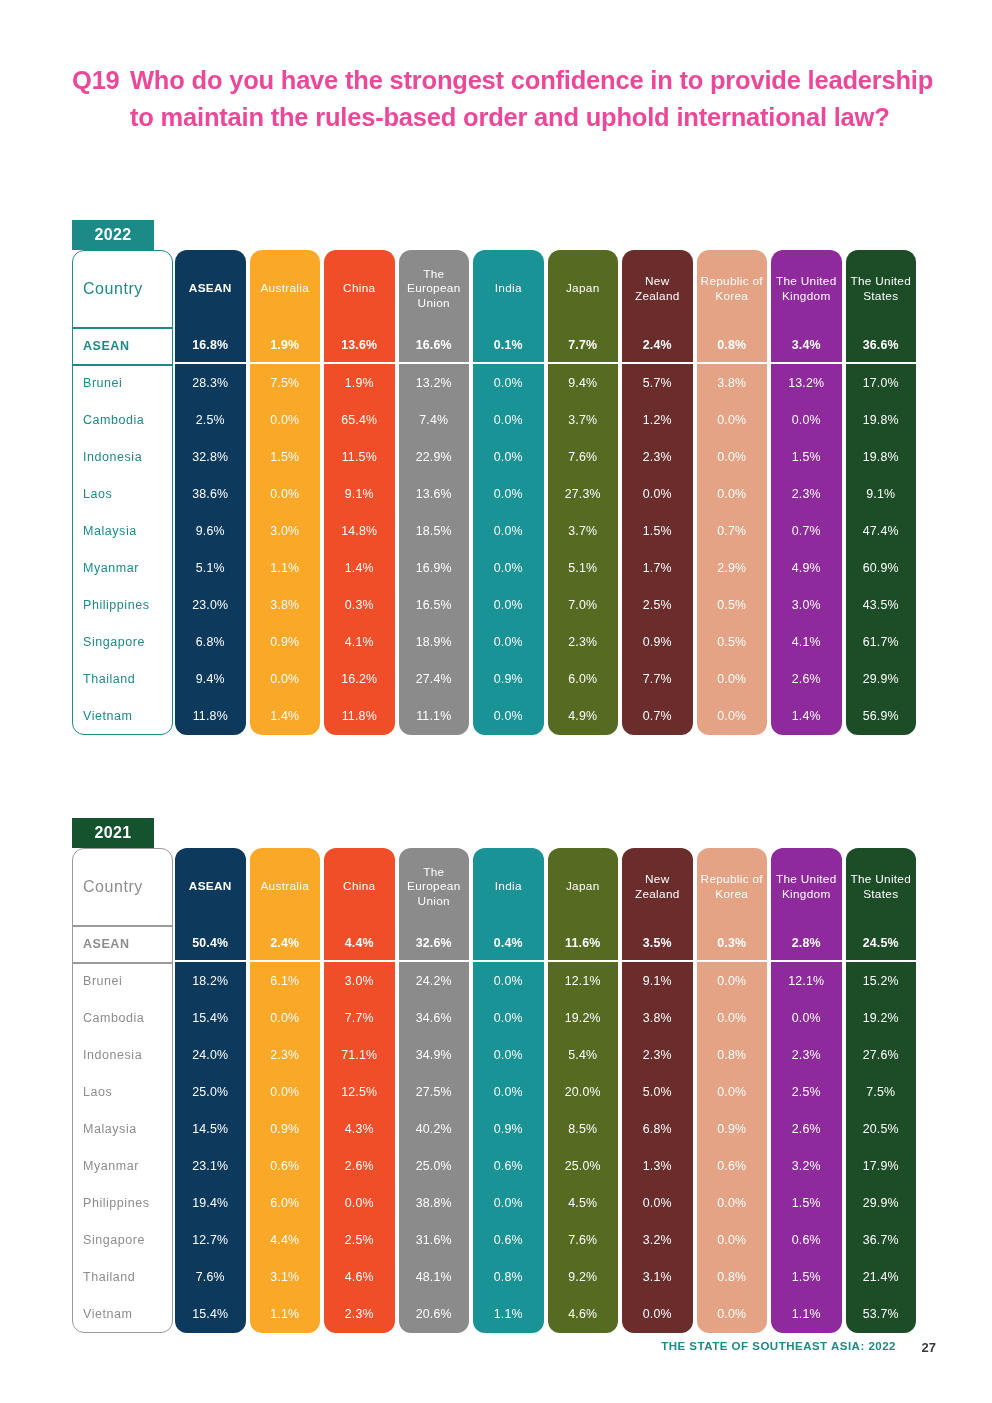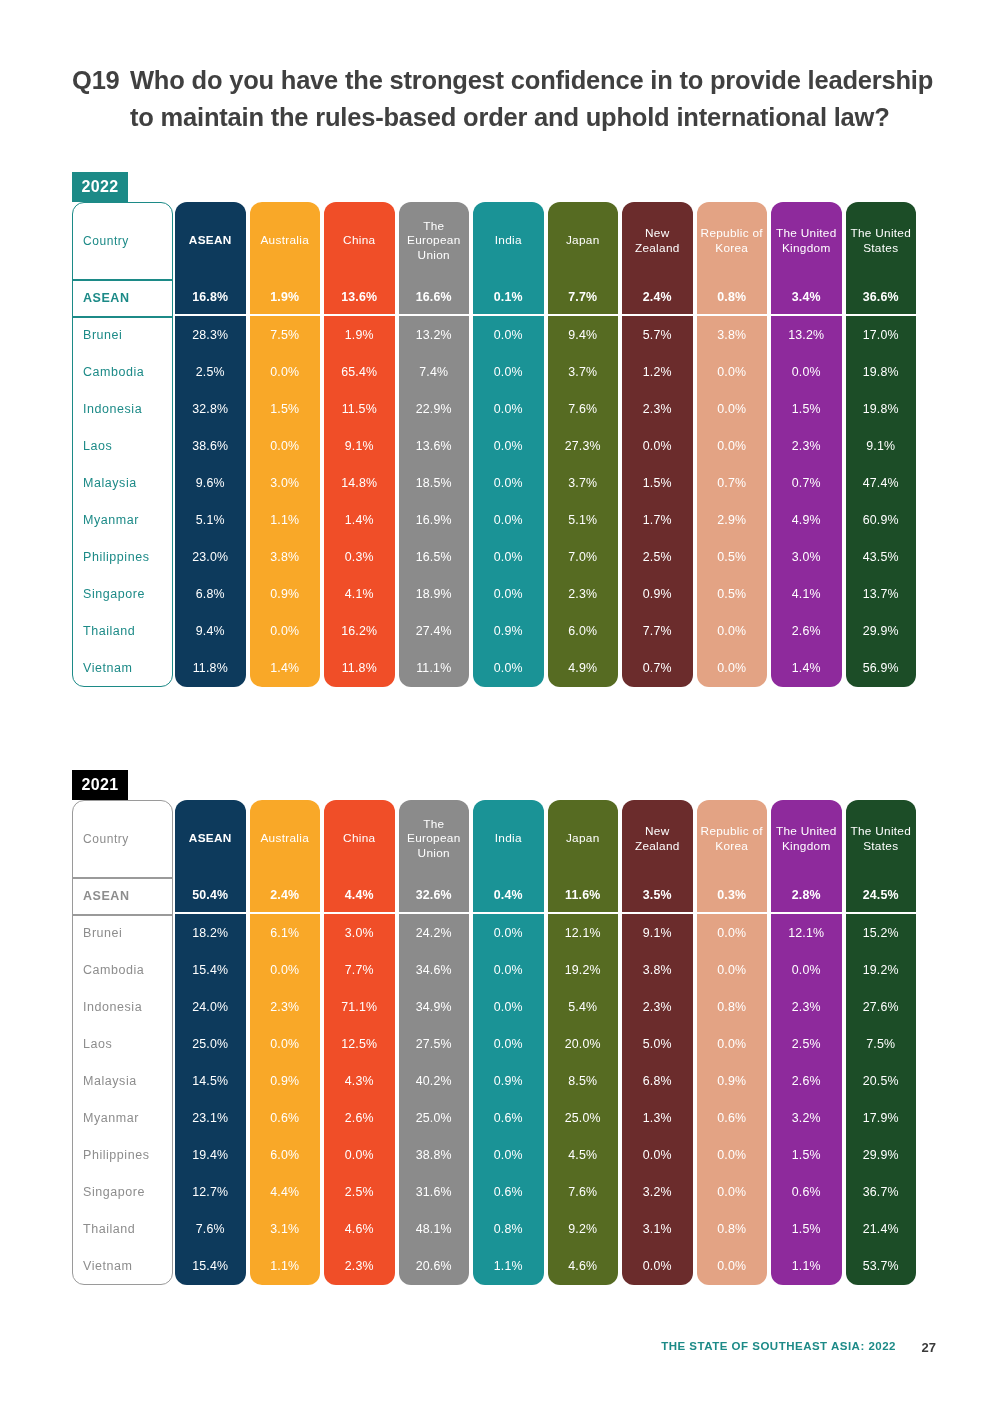--- a/index.html
+++ b/index.html
@@ -21,21 +21,21 @@
   }
 
   
   .title-block {
     position: absolute;
     left: 72px;
     top: 62px;
     width: 860px;
   }
   .title-line {
-    color: #404040;
+    color: #ec4899;
     font-size: 25.5px;
     font-weight: bold;
     letter-spacing: -0.2px;
     line-height: 37px;
     white-space: nowrap;
   }
   .title-line .qnum {
     display: inline-block;
     width: 58px;
   }
@@ -46,32 +46,33 @@
   
   .table-block {
     position: absolute;
     left: 72px;
     width: 848px;
   }
   .table-block.y2022 { top: 172px; }
   .table-block.y2021 { top: 770px; }
 
   .year-badge {
-    width: 56px;
+    width: 82px;
     height: 30px;
     display: flex;
     align-items: center;
     justify-content: center;
     color: #ffffff;
     font-size: 16px;
     font-weight: bold;
     letter-spacing: 0.3px;
+    margin-top: 48px;
   }
   .y2022 .year-badge { background: #1c8a87; }
-  .y2021 .year-badge { background: #000000; }
+  .y2021 .year-badge { background: #14532d; }
 
   .table-body {
     position: relative;
     height: 485px;
   }
 
   
   .country-col {
     position: absolute;
     left: 0;
@@ -94,21 +95,21 @@
     display: flex;
     align-items: center;
     padding-left: 11px;
     font-size: 12.5px;
     letter-spacing: 0.55px;
     color: #1c8a87;
     z-index: 4;
   }
   .y2021 .country-cell { color: #8d8d8d; }
   .country-cell.hdr {
-    font-size: 12px;
+    font-size: 16px;
   }
   .country-cell.asean-row {
     font-weight: bold;
   }
 
   .country-sep {
     position: absolute;
     left: 0;
     width: 101px;
     height: 1.6px;
@@ -335,21 +336,21 @@
           <div class="col" style="left: 670.5px; width: 70.5px; background: rgb(28, 77, 39);">
             <div class="col-head">The United States</div>
             <div class="cell asean-row">36.6%</div>
             <div class="cell">17.0%</div>
             <div class="cell">19.8%</div>
             <div class="cell">19.8%</div>
             <div class="cell">9.1%</div>
             <div class="cell">47.4%</div>
             <div class="cell">60.9%</div>
             <div class="cell">43.5%</div>
-            <div class="cell">13.7%</div>
+            <div class="cell">61.7%</div>
             <div class="cell">29.9%</div>
             <div class="cell">56.9%</div>
           </div>
         </div>
     <div class="country-cell hdr" style="top: 0px; height: 77px;">Country</div>
         <div class="country-cell asean-row" style="top: 77px; height: 37px;">ASEAN</div>
         <div class="country-cell" style="top: 114px; height: 37px;">Brunei</div>
         <div class="country-cell" style="top: 151px; height: 37px;">Cambodia</div>
         <div class="country-cell" style="top: 188px; height: 37px;">Indonesia</div>
         <div class="country-cell" style="top: 225px; height: 37px;">Laos</div>

